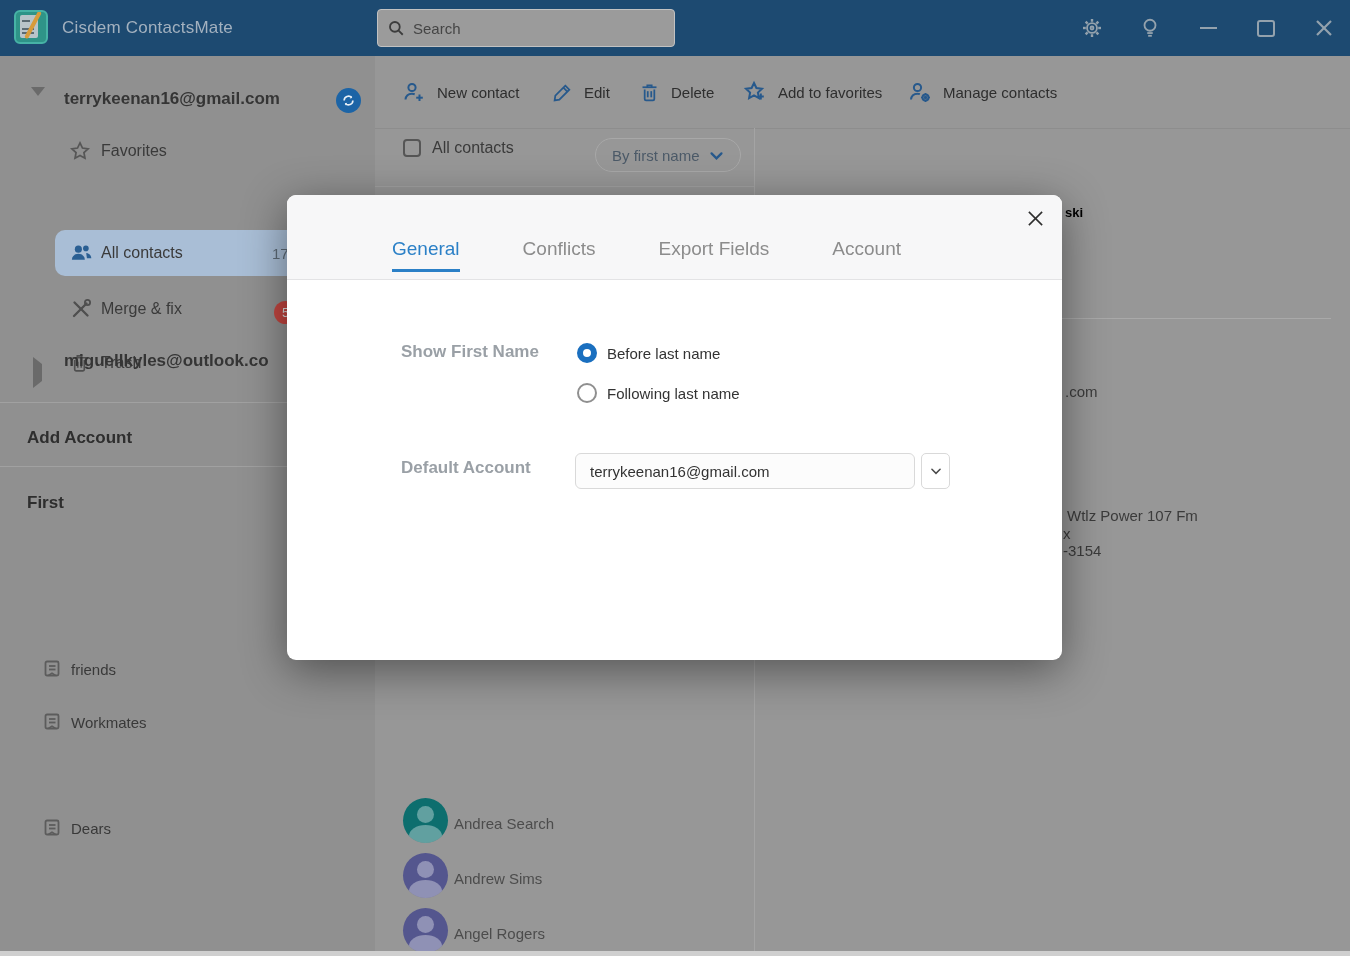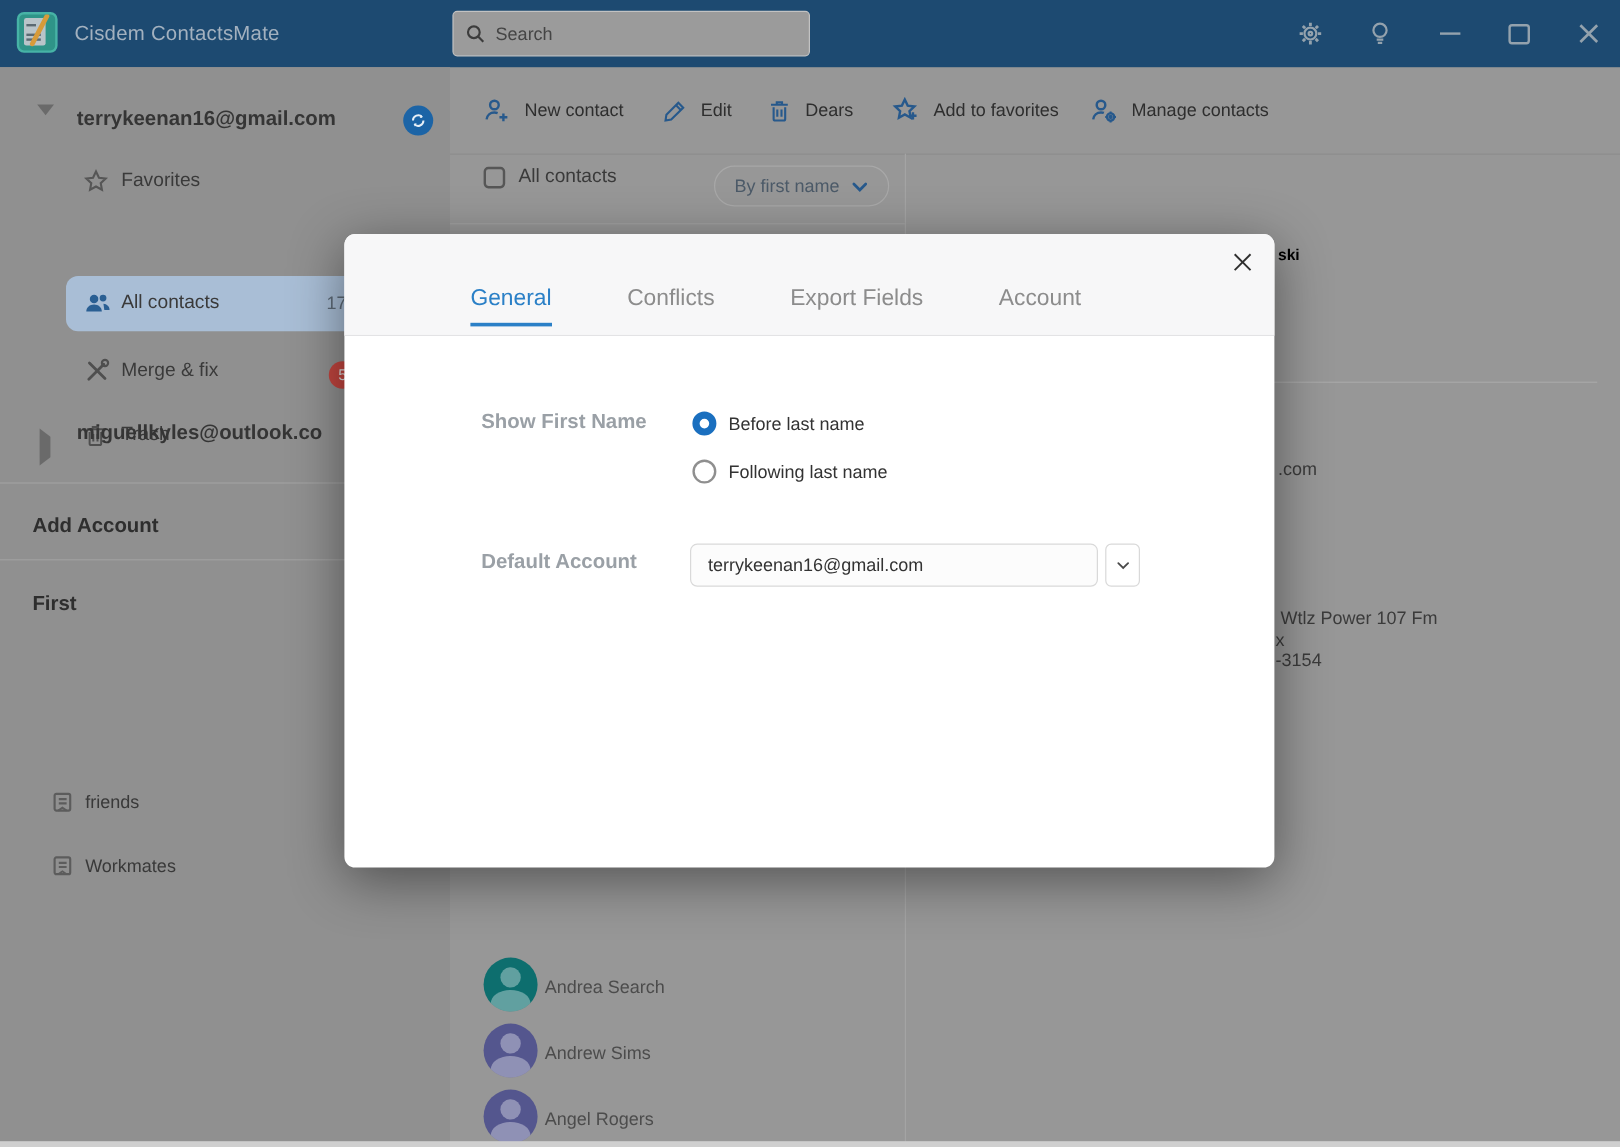--- a/index.html
+++ b/index.html
@@ -77,21 +77,21 @@
   .c-row .nm{position:absolute;left:79px;top:50%;transform:translateY(-50%);font-size:15px;color:#4c4c4c;white-space:nowrap;}
 
   
   .d-name{position:absolute;left:1065px;top:205px;font-size:13px;font-weight:bold;color:#000000;}
   .d-div{position:absolute;left:775px;top:318px;width:556px;height:1px;background:#a9a9a9;}
   .d-frag{position:absolute;font-size:15px;color:#3b3b3b;white-space:nowrap;}
 
   .bottom-edge{position:absolute;left:0;bottom:0;width:1350px;height:5px;background:#cfcfcf;}
 
   
-  .modal{position:absolute;left:287px;top:195px;width:775px;height:528px;background:#fff;border-radius:9px;
+  .modal{position:absolute;left:287px;top:195px;width:775px;height:465px;background:#fff;border-radius:9px;
     box-shadow:0 10px 45px rgba(0,0,0,.45);}
   .modal-header{position:absolute;left:0;top:0;width:100%;height:85px;background:#f7f7f8;
     border-bottom:1px solid #e3e3e5;border-radius:9px 9px 0 0;box-sizing:border-box;}
   .modal-close{position:absolute;right:16px;top:12px;width:22px;height:22px;display:flex;align-items:center;
     justify-content:center;color:#303030;cursor:default;}
   .tabs{position:absolute;left:105px;top:43px;display:flex;gap:63px;}
   .tab{font-size:19px;color:#8c8c8c;padding-bottom:9px;border-bottom:3px solid transparent;white-space:nowrap;}
   .tab.active{color:#2b80c7;border-bottom-color:#2b80c7;}
   .form-lbl{position:absolute;left:114px;font-size:17px;font-weight:bold;color:#9aa0a6;white-space:nowrap;}
   .radio{position:absolute;left:290px;width:20px;height:20px;border-radius:50%;box-sizing:border-box;}
@@ -251,20 +251,31 @@
       <span class="ic">
           <svg width="20" height="20" viewBox="0 0 20 20" fill="none" stroke="#5c5c5c" stroke-width="1.8">
             <rect x="3.5" y="2.5" width="13" height="14" rx="1.5"></rect>
             <line x1="7" y1="7" x2="13.5" y2="7"></line>
             <line x1="7" y1="10.5" x2="13.5" y2="10.5"></line>
             <path d="M6.5 16.5l3.5-2.4 3.5 2.4" stroke-width="1.6"></path>
           </svg>
         </span>
       <span class="lbl">Workmates</span>
     </div>
+    <div class="tag-row" style="top:755px;">
+      <span class="ic">
+          <svg width="20" height="20" viewBox="0 0 20 20" fill="none" stroke="#5c5c5c" stroke-width="1.8">
+            <rect x="3.5" y="2.5" width="13" height="14" rx="1.5"></rect>
+            <line x1="7" y1="7" x2="13.5" y2="7"></line>
+            <line x1="7" y1="10.5" x2="13.5" y2="10.5"></line>
+            <path d="M6.5 16.5l3.5-2.4 3.5 2.4" stroke-width="1.6"></path>
+          </svg>
+        </span>
+      <span class="lbl">Dears</span>
+    </div>
   </div>
 
   <div class="tool-btn" style="left:402px;">
     <svg width="24" height="24" viewBox="0 0 24 24" fill="none" stroke="currentColor" stroke-width="2">
       <circle cx="10" cy="7.5" r="3.6"></circle>
         <path d="M3.5 19.5c.4-3.6 3-5.8 6.5-5.8 1 0 1.9.2 2.7.5"></path>
       <line x1="17.5" y1="14.5" x2="17.5" y2="21"></line>
         <line x1="14.2" y1="17.7" x2="20.8" y2="17.7"></line>
     </svg>
     <span class="tlbl">New contact</span>
@@ -277,21 +288,21 @@
     <span class="tlbl">Edit</span>
   </div>
   <div class="tool-btn" style="left:639px;">
     <svg width="21" height="21" viewBox="0 0 24 24" fill="none" stroke="currentColor" stroke-width="2">
       <path d="M6.5 8.5v11a1.5 1.5 0 0 0 1.5 1.5h8a1.5 1.5 0 0 0 1.5-1.5v-11"></path>
       <line x1="4" y1="6" x2="20" y2="6"></line>
         <path d="M9.5 6V3.8h5V6"></path>
       <line x1="10" y1="10.5" x2="10" y2="17.5"></line>
         <line x1="14" y1="10.5" x2="14" y2="17.5"></line>
     </svg>
-    <span class="tlbl">Dears</span>
+    <span class="tlbl">Delete</span>
   </div>
   <div class="tool-btn" style="left:743px;">
     <svg width="24" height="24" viewBox="0 0 24 24" fill="none" stroke="currentColor" stroke-width="2">
       <path d="M11 3l2.4 5 5.6.7-4.1 3.9 1 5.5-4.9-2.7-4.9 2.7 1-5.5L3 8.7 8.6 8z"></path>
       <line x1="17.8" y1="13.5" x2="17.8" y2="19.5"></line>
         <line x1="14.8" y1="16.5" x2="20.8" y2="16.5"></line>
     </svg>
     <span class="tlbl">Add to favorites</span>
   </div>
   <div class="tool-btn" style="left:908px;">

